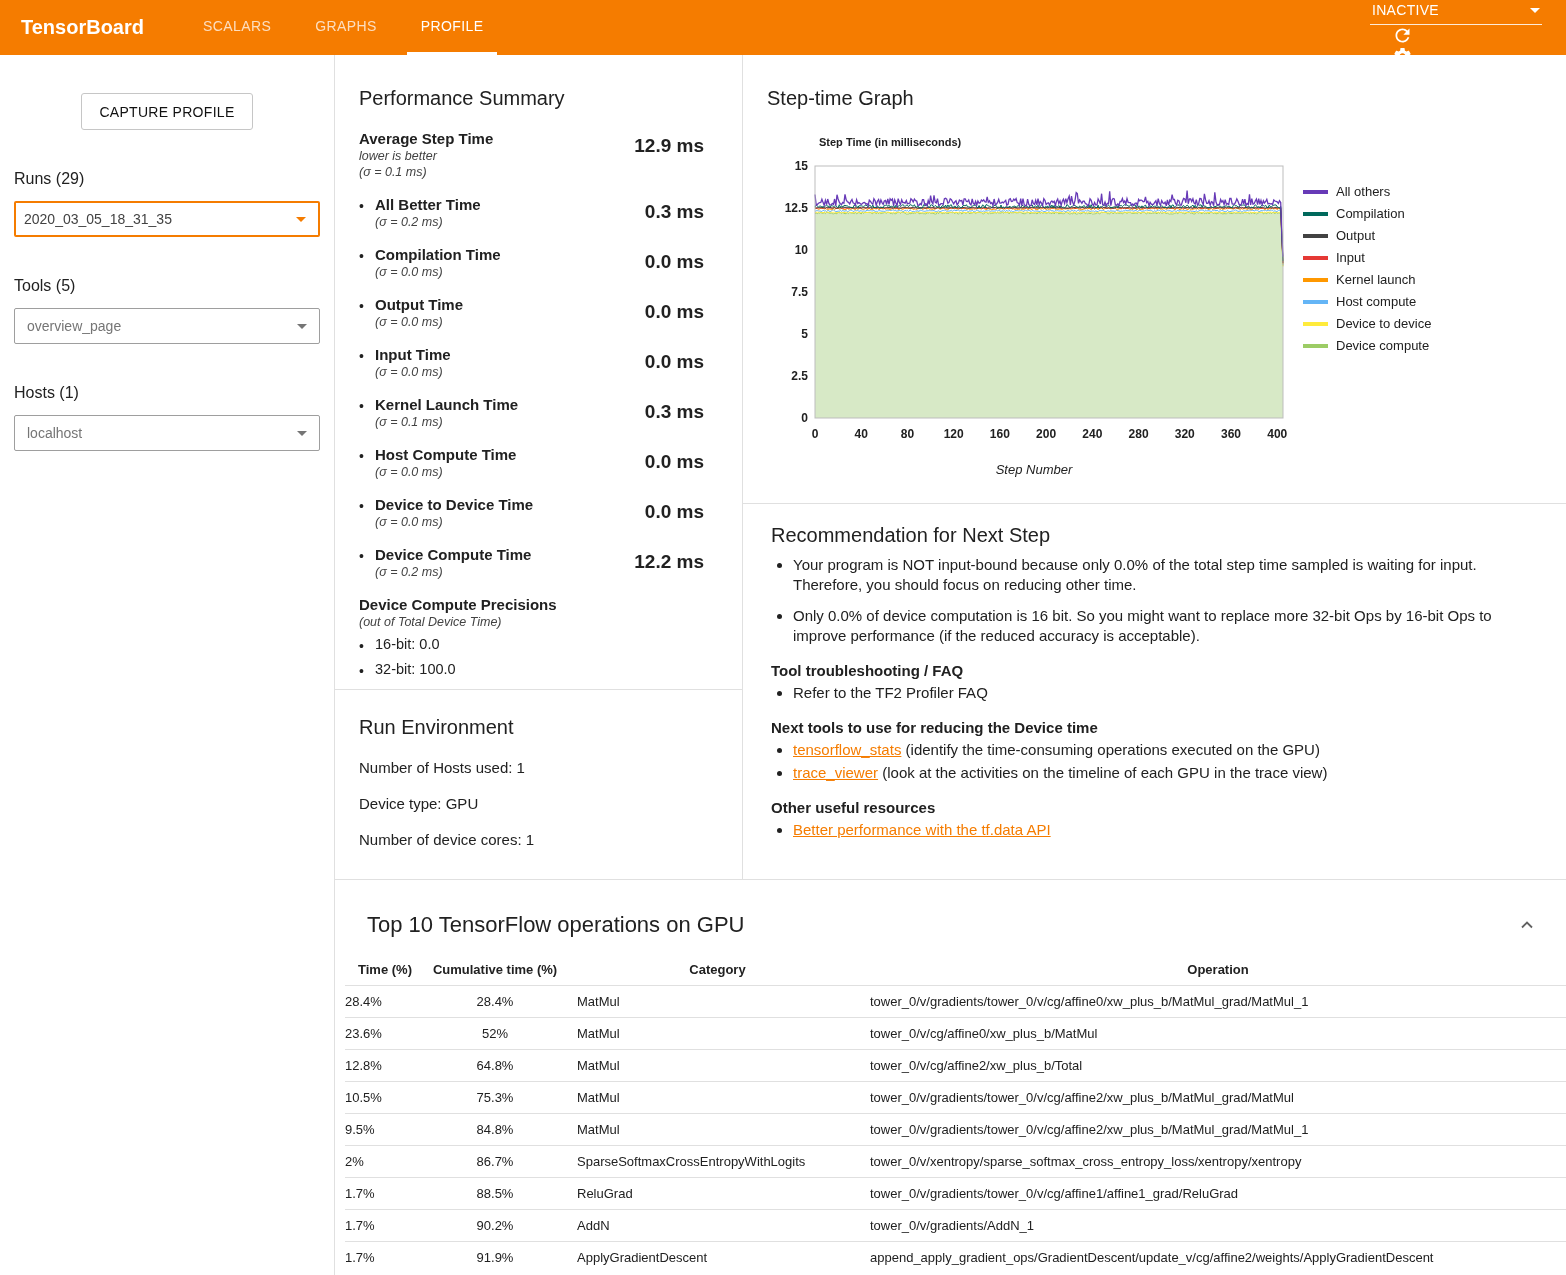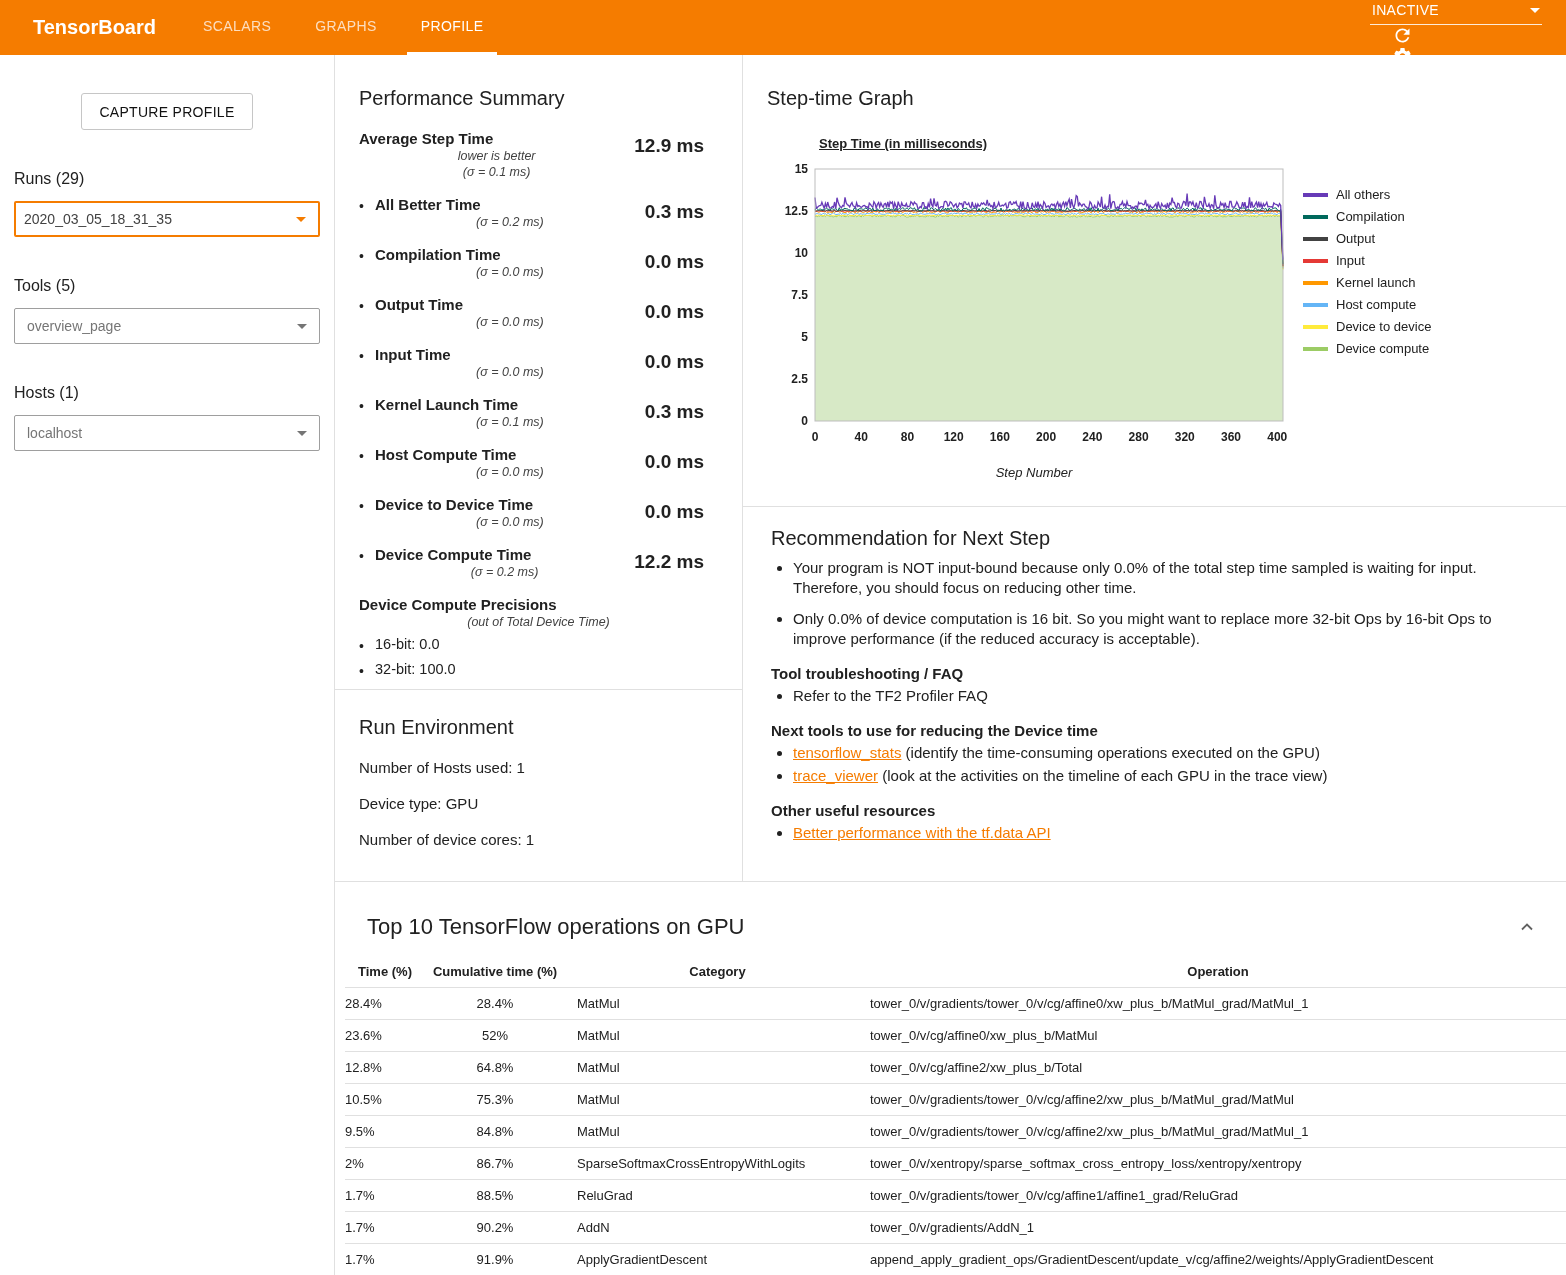--- a/index.html
+++ b/index.html
@@ -3,21 +3,21 @@
 <meta charset="utf-8">
 <style>
   :root { --accent:#f57c00; --border:#e0e0e0; }
   * { box-sizing:border-box; }
   body {
     margin:0; width:1566px; height:1275px; overflow:hidden; background:#fff;
     color:#212121; font-family:"Liberation Sans","DejaVu Sans",sans-serif;
   }
   
   .header { height:55px; background:var(--accent); display:flex; align-items:stretch; color:#fff; }
-  .brand { font-size:20px; font-weight:bold; padding-left:33px; display:flex; align-items:center; width:165px; }
+  .brand { font-size:20px; font-weight:bold; padding-left:21px; display:flex; align-items:center; width:165px; }
   .tabs { display:flex; margin-left:16px; }
   .tab { display:flex; align-items:center; padding:0 14px; margin:0 8px; font-size:14px; font-weight:500;
          letter-spacing:.4px; color:rgba(255,255,255,.75); border-bottom:3px solid transparent; cursor:pointer; }
   .tab.active { color:#fff; border-bottom-color:#fff; }
   .header-right { margin-left:auto; display:flex; align-items:flex-start; padding-right:14px;flex-direction:column; }
   .status-select { width:172px; display:flex; justify-content:space-between; align-items:center;
                    border-bottom:1px solid rgba(255,255,255,.85); padding:2px 2px 6px 2px;
                    font-size:14px; letter-spacing:.3px; margin-right:10px; cursor:pointer; }
   .hicon { width:24px; height:24px; margin-left:20px; cursor:pointer; display:flex; align-items:center; justify-content:center; }
   .hicon svg { width:21px; height:21px; fill:#fff; }
@@ -39,30 +39,30 @@
   .top-grid { display:flex; border-bottom:1px solid var(--border); }
   .left-col { width:408px; flex:none; border-right:1px solid var(--border); }
   .right-col { flex:1; min-width:0; }
   .section-title { font-size:20px; font-weight:400; margin:14px 0 20px; }
   
   .perf { padding:18px 24px 10px; }
   .perf-row { display:flex; margin-bottom:17px; }
   .bullet-dot { width:16px; font-size:14px; padding-top:2px; }
   .lbl-wrap { flex:1; }
   .lbl { font-weight:bold; font-size:15px; }
-  .note { font-style:italic; font-size:12.5px; color:#424242; margin-top:2px;text-align:center; }
+  .note { font-style:italic; font-size:12.5px; color:#424242; margin-top:2px; }
   .val { font-weight:bold; font-size:19px; padding:5px 14px 0 0; white-space:nowrap; }
   .prec { margin-top:14px; }
   .prec-item { display:flex; font-size:14.5px; margin-top:7px; }
   .run-env { border-top:1px solid var(--border); padding:12px 24px; }
   .env-line { font-size:15px; margin-bottom:19px; }
   
   .chart-section { padding:18px 24px 26px; border-bottom:1px solid var(--border); }
   .chart-wrap { margin:26px 0 0 12px; }
-  .chart-title { font-size:13px; font-weight:bold; margin:0 0 10px 40px;text-decoration:underline; }
+  .chart-title { font-size:11px; font-weight:bold; margin:0 0 10px 40px; }
   .chart-flex { display:flex; align-items:flex-start; }
   svg text { font-family:"Liberation Sans","DejaVu Sans",sans-serif; }
   .legend { margin-left:14px; padding-top:26px; }
   .legend-item { display:flex; align-items:center; margin-bottom:7px; }
   .legend-swatch { width:25px; height:4px; margin-right:8px; flex:none; }
   .legend-label { font-size:13px; }
   .chart-xlabel { width:510px; text-align:center; font-size:13px; font-style:italic; margin-top:12px; }
   
   .reco { padding:6px 28px 28px; }
   .reco .section-title { margin-bottom:0; }

